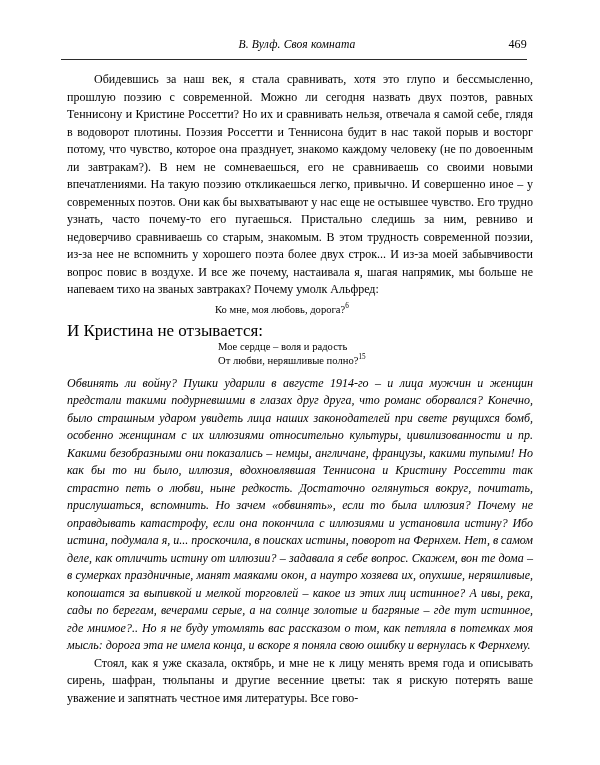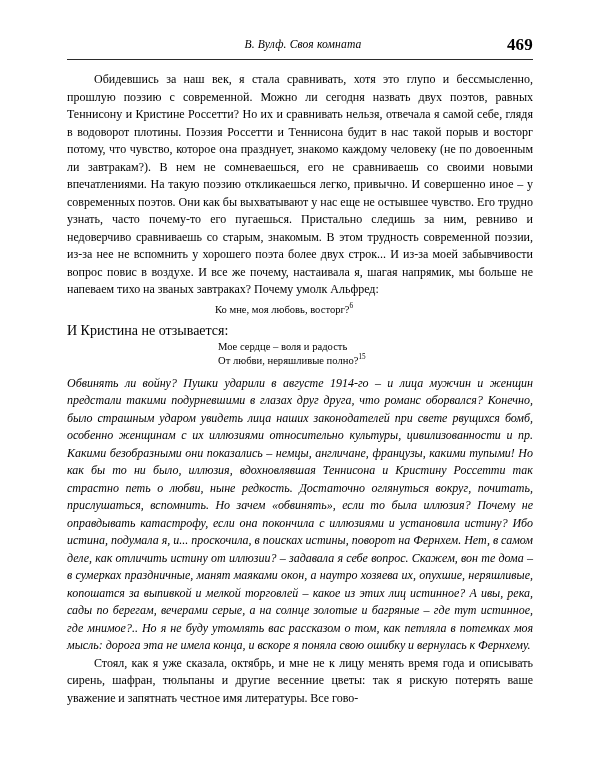--- a/index.html
+++ b/index.html
@@ -21,21 +21,21 @@
     position: relative;
     width: 600px;
     height: 765px;
     background: #ffffff;
     box-sizing: border-box;
   }
 
   
   .running-head {
     position: absolute;
-    left: 67px;
+    left: 61px;
     top: 38px;
     width: 466px;
     height: 22px;
     border-bottom: 1.4px solid #2b2b2b;
     box-sizing: border-box;
   }
   .running-head-title {
     position: absolute;
     left: 0;
     right: 0;
@@ -44,23 +44,23 @@
     font-style: italic;
     font-size: 11.6px;
     letter-spacing: 0.15px;
     line-height: 14px;
     padding-left: 6px;
   }
   .running-head-folio {
     position: absolute;
     right: 0;
     top: -1px;
-    font-size: 17px;
+    font-size: 12px;
     line-height: 15px;
-    font-weight: 700;
+    font-weight: 400;
     letter-spacing: 0.2px;
   }
 
   
   .text-column {
     position: absolute;
     left: 67px;
     top: 71px;
     width: 466px;
   }
@@ -76,21 +76,21 @@
     word-spacing: -0.1px;
   }
   p.body-par.no-indent {
     text-indent: 0;
     font-style: italic;
   }
 
   
   p.lead-line {
     margin: 0;
-    font-size: 14px;
+    font-size: 17px;
     line-height: 17.5px;
     text-align: left;
     text-indent: 0;
   }
 
   
   .verse {
     margin: 0;
     padding: 0;
     font-size: 10.6px;
@@ -125,21 +125,21 @@
   <div class="running-head">
     <div class="running-head-title">В. Вулф. Своя комната</div>
     <div class="running-head-folio">469</div>
   </div>
 
   <div class="text-column">
 
     <p class="body-par">Обидевшись за наш век, я стала сравнивать, хотя это глупо и бессмысленно, прошлую поэзию с современной. Можно ли сегодня назвать двух поэтов, равных Теннисону и Кристине Россетти? Но их и сравнивать нельзя, отвечала я самой себе, глядя в водоворот плотины. Поэзия Россетти и Теннисона будит в нас такой порыв и восторг потому, что чувство, которое она празднует, знакомо каждому человеку (не по довоенным ли завтракам?). В нем не сомневаешься, его не сравниваешь со своими новыми впечатлениями. На такую поэзию откликаешься легко, привычно. И совершенно иное – у современных поэтов. Они как бы выхватывают у нас еще не остывшее чувство. Его трудно узнать, часто почему-то его пугаешься. Пристально следишь за ним, ревниво и недоверчиво сравниваешь со старым, знакомым. В этом трудность современной поэзии, из-за нее не вспомнить у хорошего поэта более двух строк... И из-за моей забывчивости вопрос повис в воздухе. И все же почему, настаивала я, шагая напрямик, мы больше не напеваем тихо на званых завтраках? Почему умолк Альфред:</p>
 
     <div class="verse verse-1">
-      <span class="verse-line"><span>Ко мне, моя любовь, восторг?</span><sup class="fn">6</sup></span>
+      <span class="verse-line"><span>Ко мне, моя любовь, дорога?</span><sup class="fn">6</sup></span>
     </div>
 
     <p class="lead-line">И Кристина не отзывается:</p>
 
     <div class="verse verse-2">
       <span class="verse-line"><span>Мое сердце – воля и радость</span></span>
       <span class="verse-line"><span>От любви, неряшливые полно?</span><sup class="fn">15</sup></span>
     </div>
 
     <p class="body-par no-indent">Обвинять ли войну? Пушки ударили в августе 1914-го – и лица мужчин и женщин предстали такими подурневшими в глазах друг друга, что романс оборвался? Конечно, было страшным ударом увидеть лица наших законодателей при свете рвущихся бомб, особенно женщинам с их иллюзиями относительно культуры, цивилизованности и пр. Какими безобразными они показались – немцы, англичане, французы, какими тупыми! Но как бы то ни было, иллюзия, вдохновлявшая Теннисона и Кристину Россетти так страстно петь о любви, ныне редкость. Достаточно оглянуться вокруг, почитать, прислушаться, вспомнить. Но зачем «обвинять», если то была иллюзия? Почему не оправдывать катастрофу, если она покончила с иллюзиями и установила истину? Ибо истина, подумала я, и... проскочила, в поисках истины, поворот на Фернхем. Нет, в самом деле, как отличить истину от иллюзии? – задавала я себе вопрос. Скажем, вон те дома – в сумерках праздничные, манят маяками окон, а наутро хозяева их, опухшие, неряшливые, копошатся за выпивкой и мелкой торговлей – какое из этих лиц истинное? А ивы, река, сады по берегам, вечерами серые, а на солнце золотые и багряные – где тут истинное, где мнимое?.. Но я не буду утомлять вас рассказом о том, как петляла в потемках моя мысль: дорога эта не имела конца, и вскоре я поняла свою ошибку и вернулась к Фернхему.</p>

